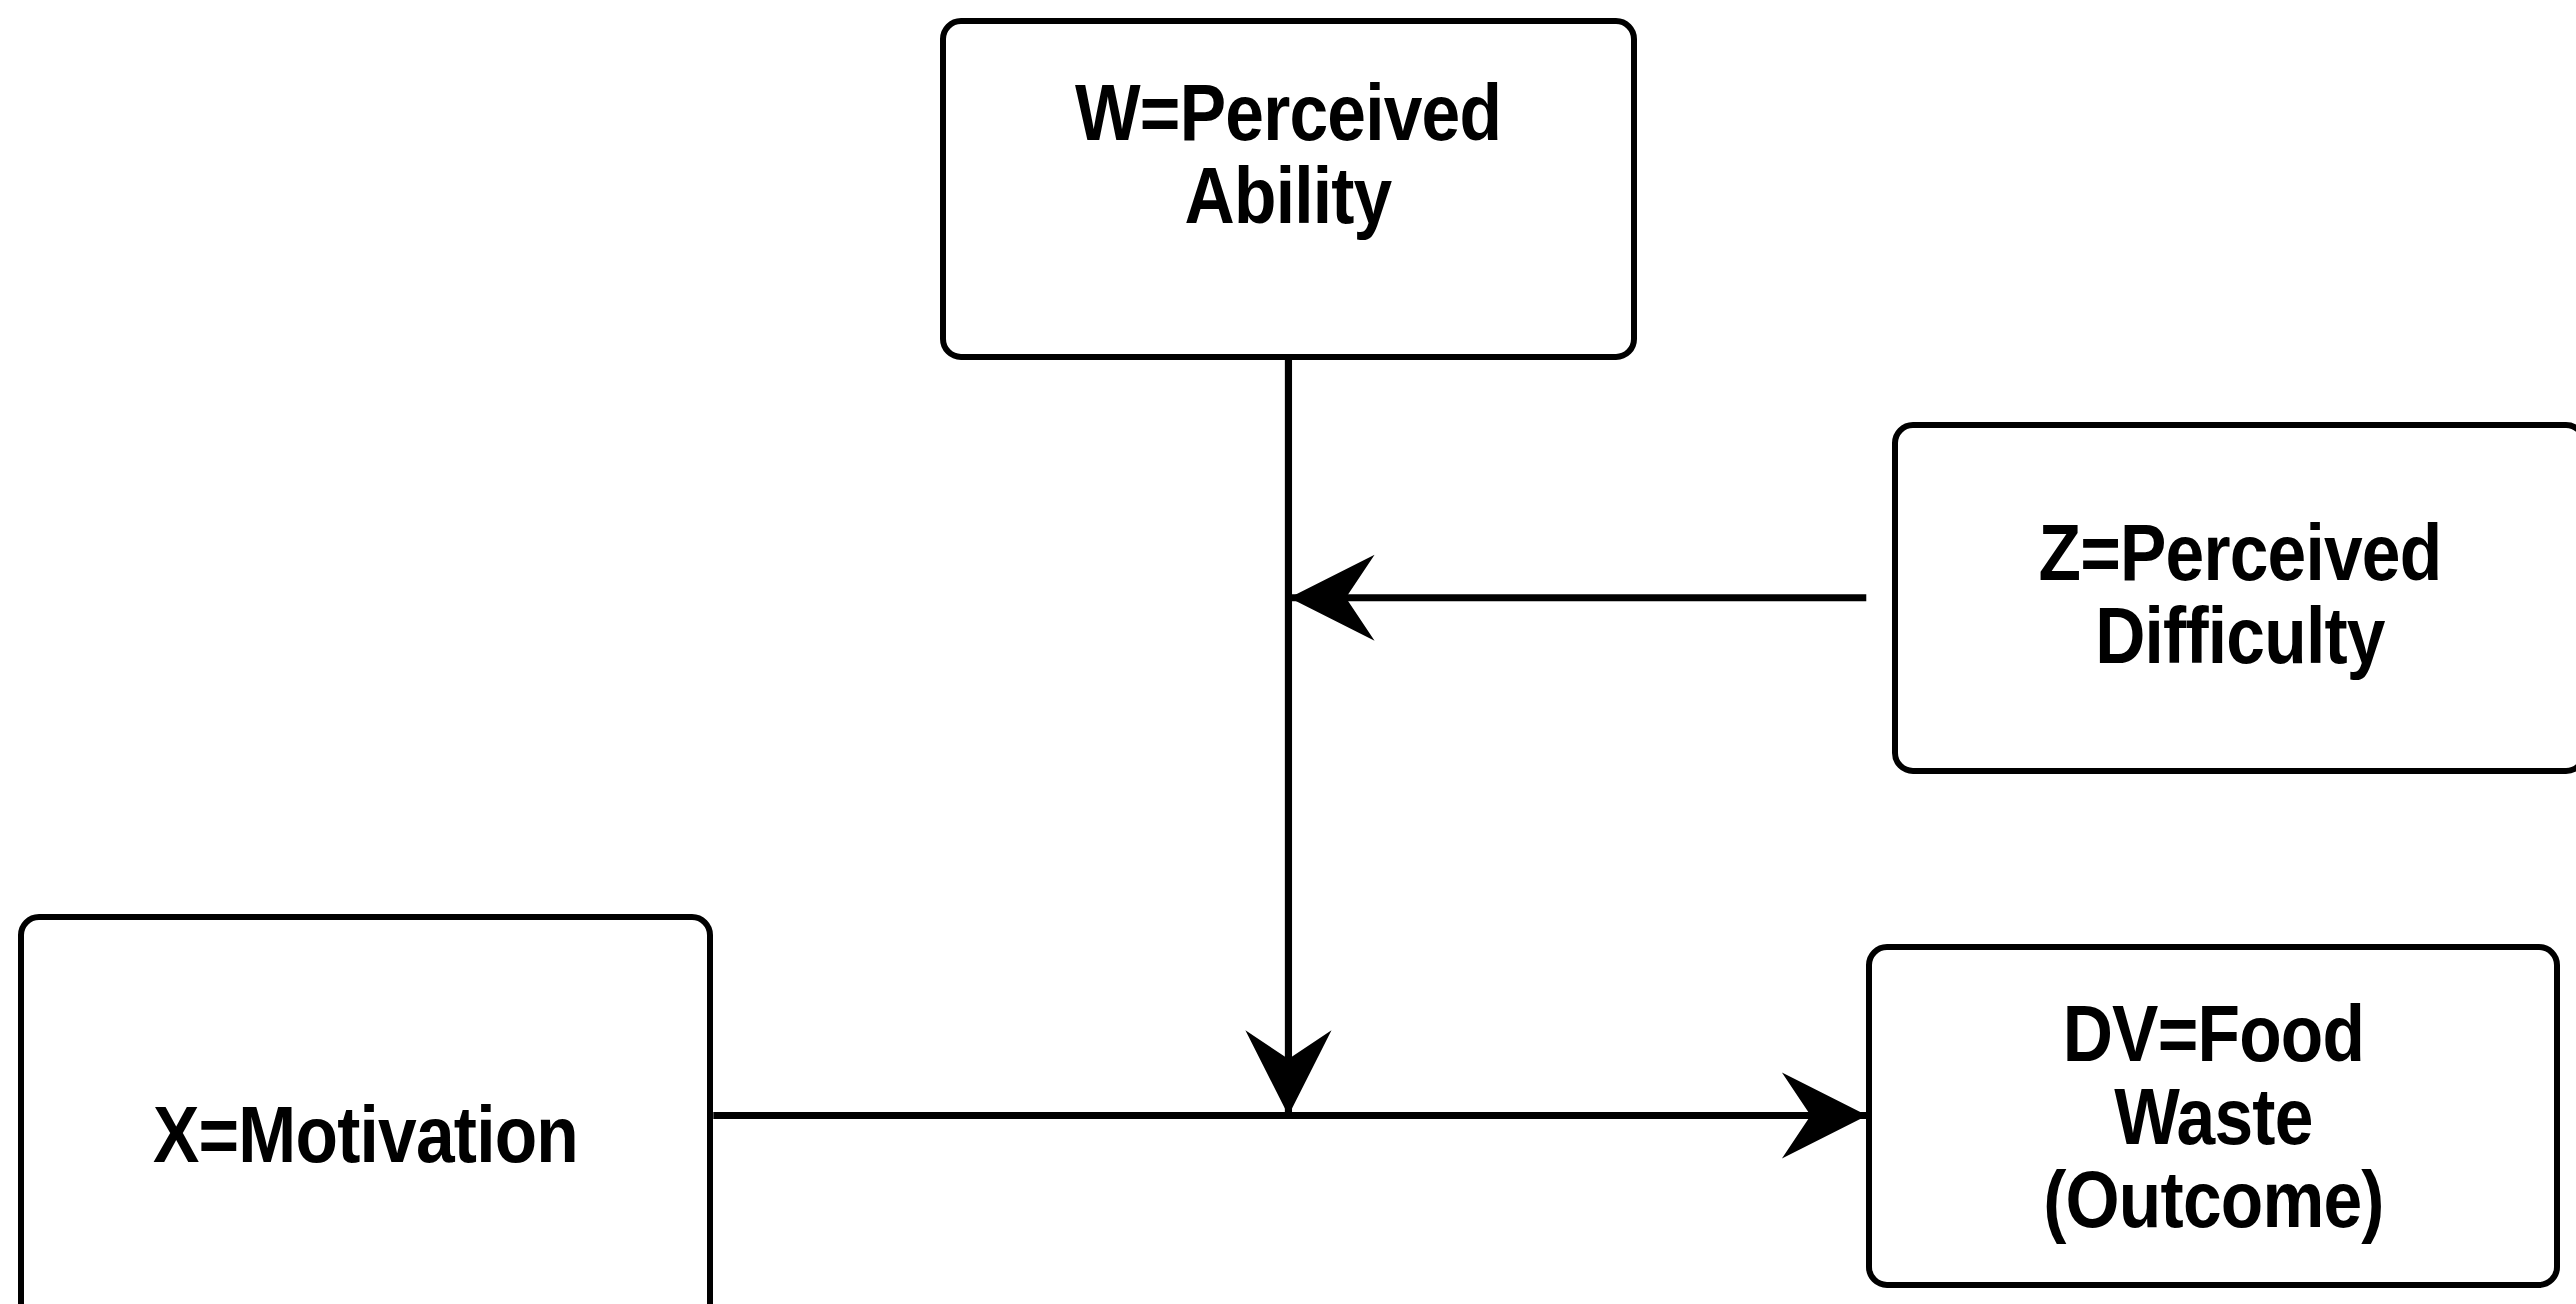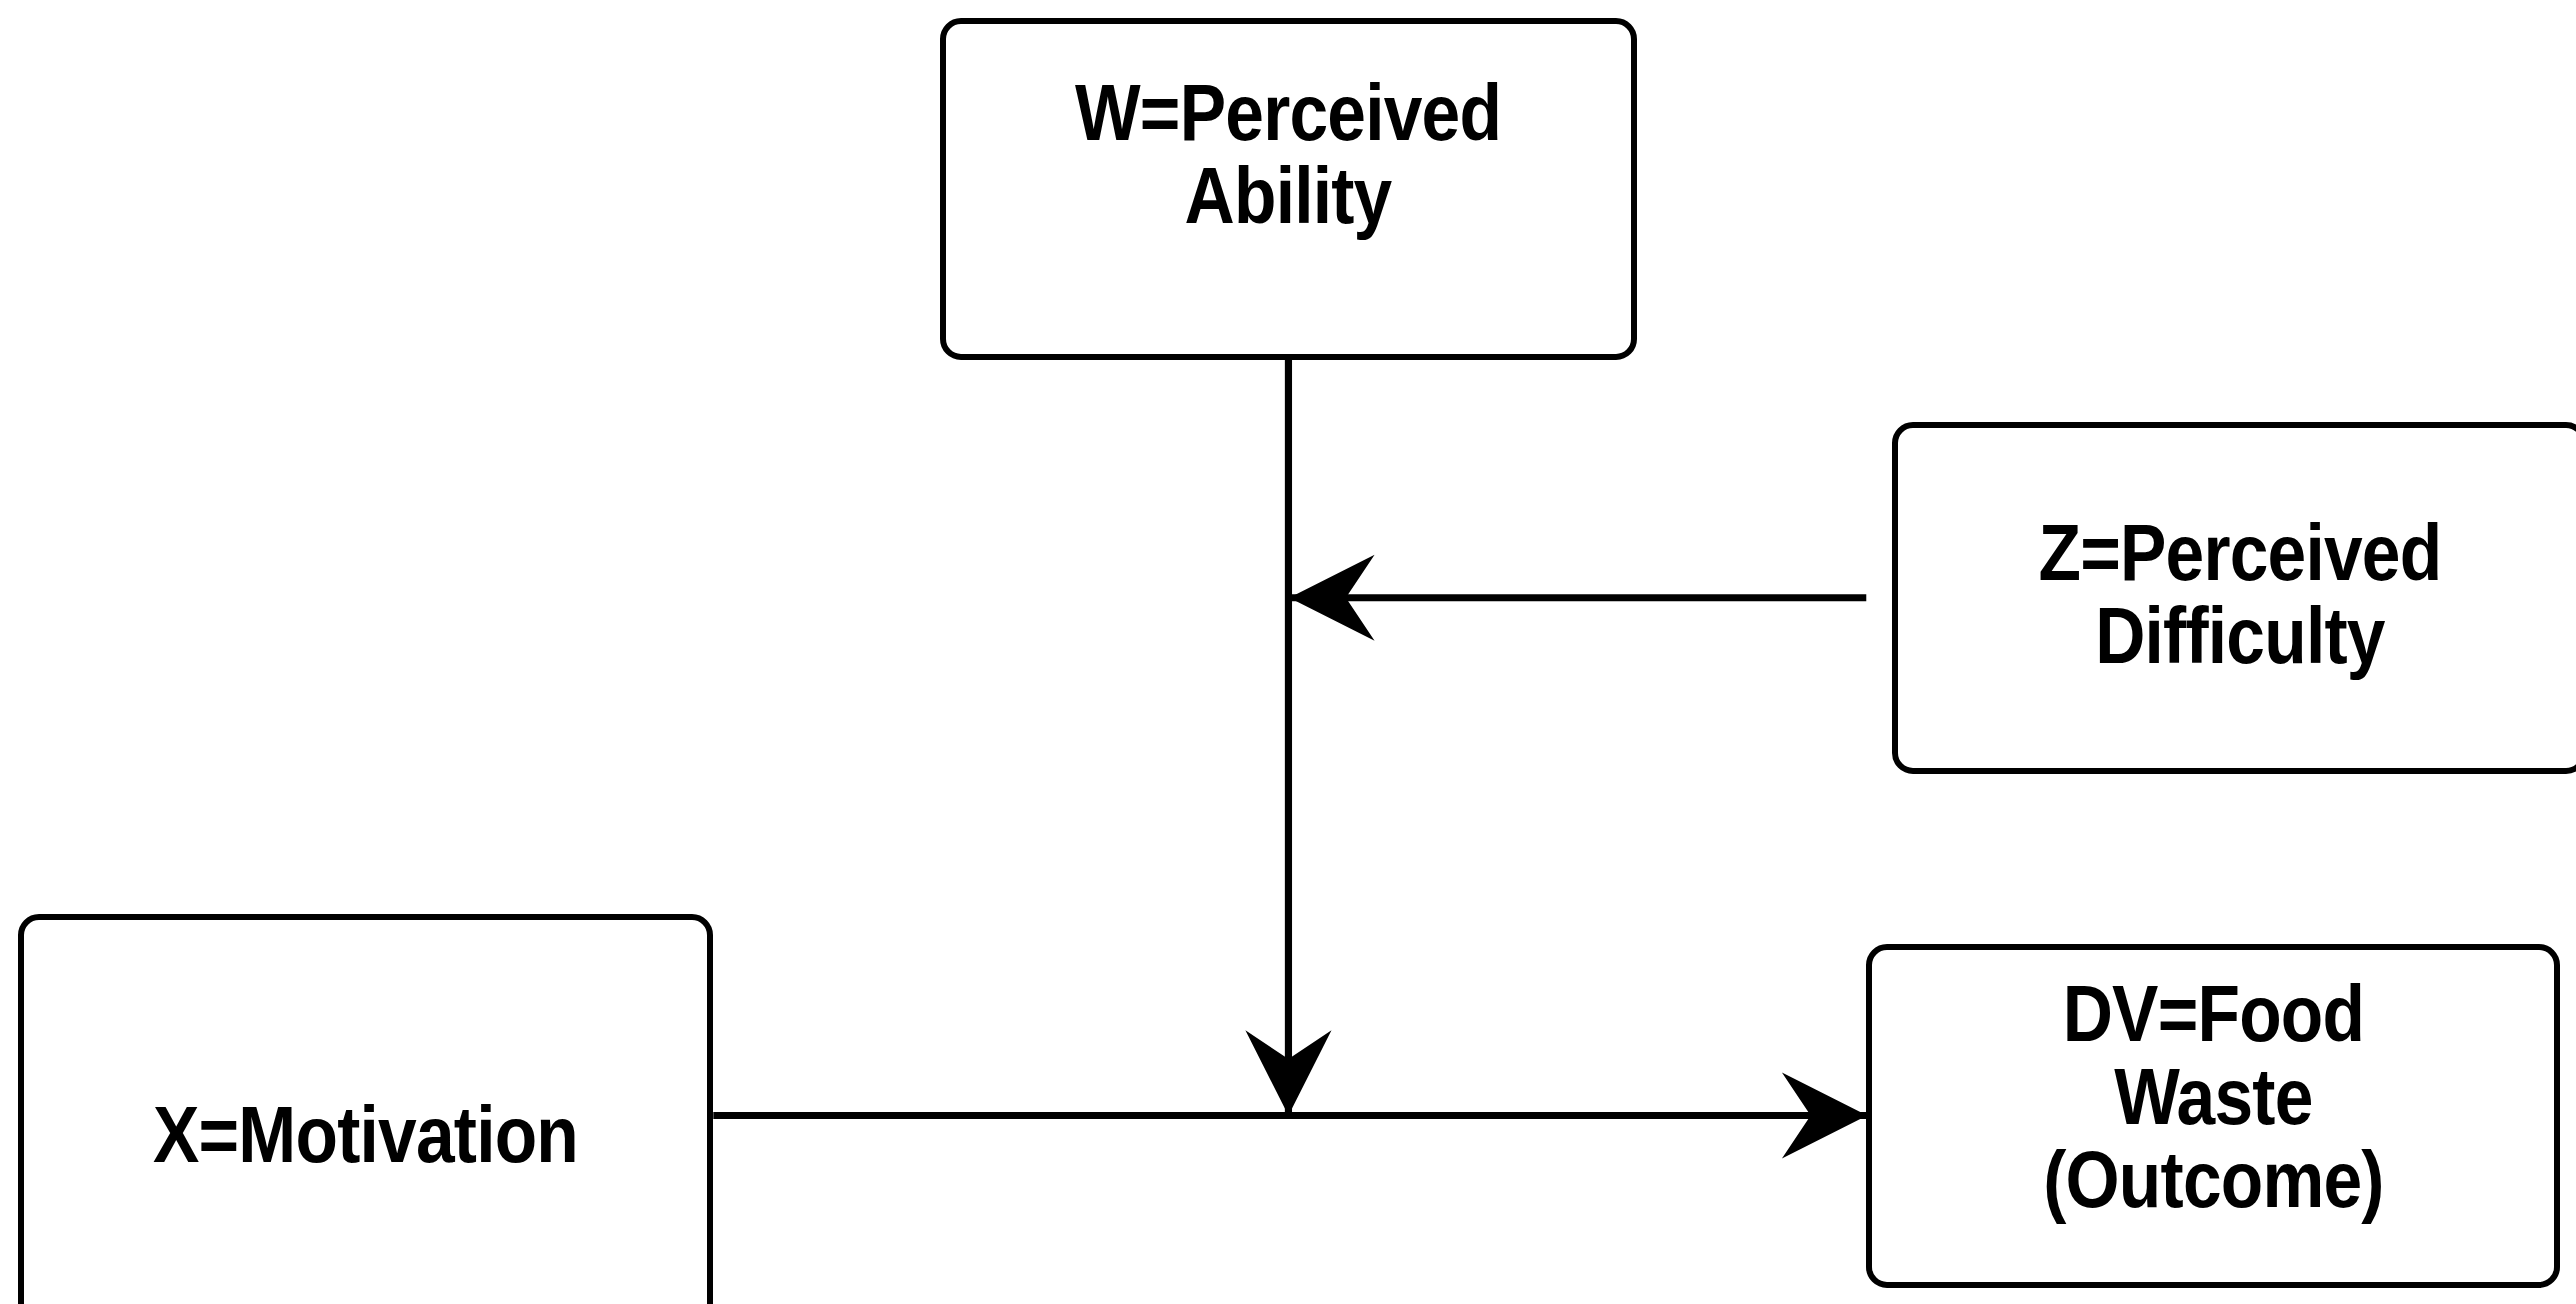--- a/index.html
+++ b/index.html
@@ -62,21 +62,21 @@
     padding-bottom: 7.2px;
     margin-left: 26px;
   }
   #node-x {
     left: 18px;    top: 914px; width: 695px;  height: 441px;
     justify-content: center;
   }
   #node-dv {
     left: 1866px;  top: 944px; width: 694px;  height: 344px;
     justify-content: flex-start;
-    padding-top: 22px;
+    padding-top: 42px;
   }
 </style>
 </head>
 <body>
 
 <div id="canvas">
 
   <svg id="diagram-svg" viewBox="0 0 2871 1454">
 
     <g>

